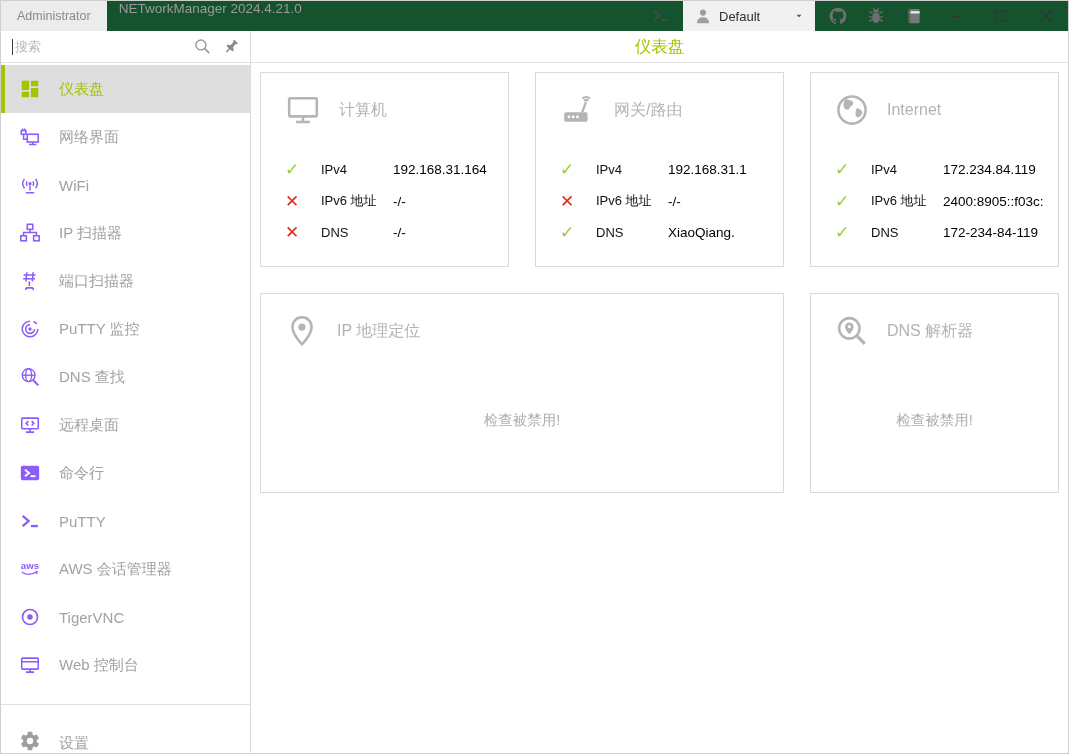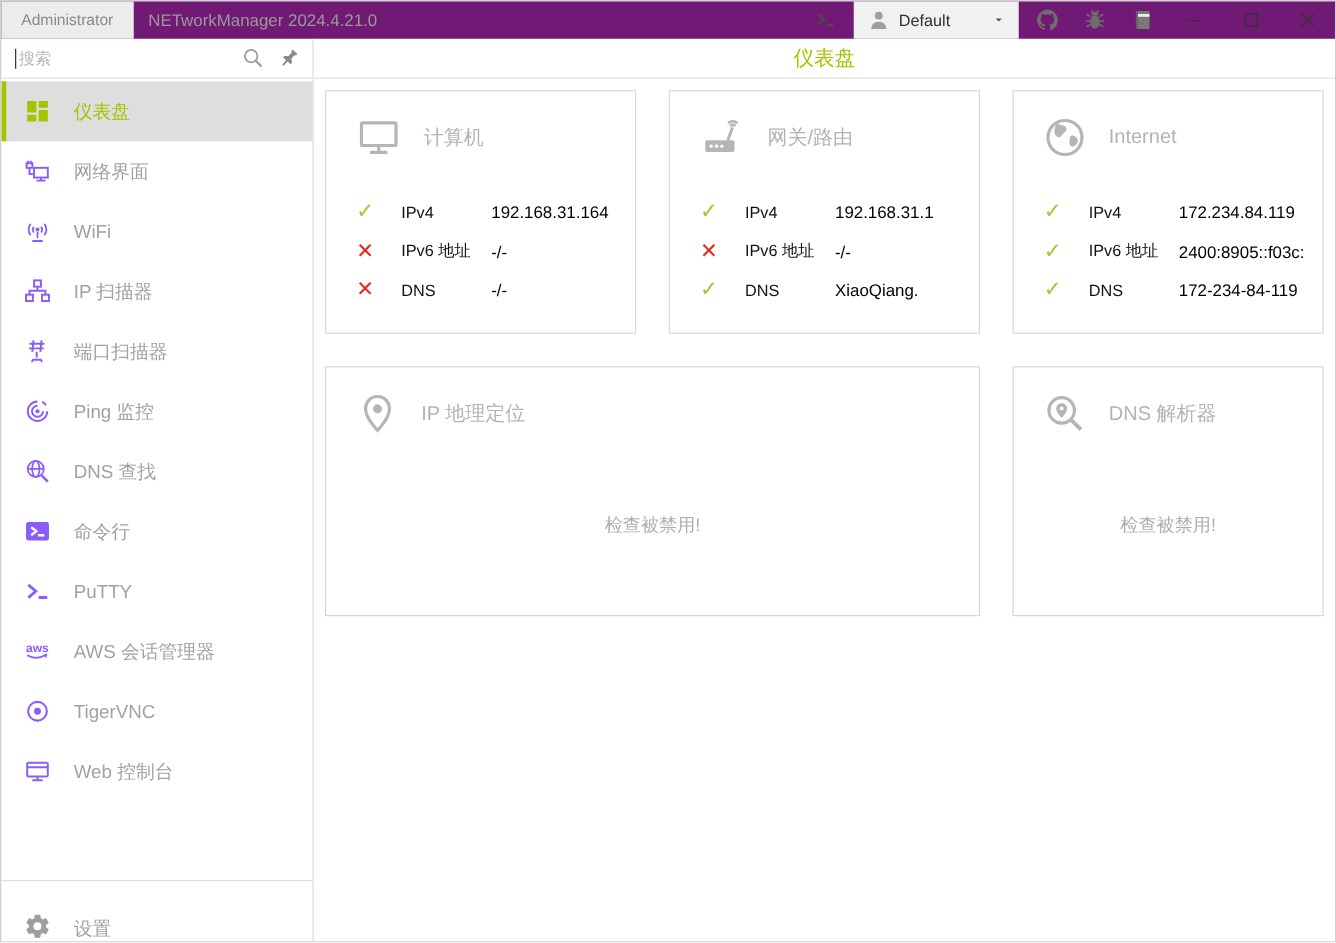--- a/index.html
+++ b/index.html
@@ -1,21 +1,21 @@
 <!DOCTYPE html>
 <html><head>
 <meta charset="utf-8">
 <style>
   * { margin:0; padding:0; box-sizing:border-box; }
   html,body { width:1069px; height:754px; }
   body { font-family:"Liberation Sans","DejaVu Sans",sans-serif; background:#fff; color:#1a1a1a; }
   .app { width:1069px; height:754px; border:1px solid #cfcfcf; display:flex; flex-direction:column; background:#fff; overflow:hidden; }
 
   
-  .titlebar { height:30px; flex:0 0 30px; display:flex; align-items:center; background:#701a75; }
+  .titlebar { height:30px; flex:0 0 30px; display:flex; background:#14532d; }
   .admin-chip { height:30px; padding:0 16px; background:#ececec; color:#8a8a8a; font-size:12.5px; display:flex; align-items:center; }
   .app-title { margin-left:12px; color:#9a9a9a; font-size:13.5px; }
   .tb-spacer { flex:1; }
   .tb-btn { height:30px; display:flex; align-items:center; justify-content:center; cursor:default; }
   .tb-terminal { width:36px; }
   .profile-chip { height:30px; background:#f1f1f1; display:flex; align-items:center; gap:7px; padding:0 11px; margin:0 4px; }
   .profile-chip .label { font-size:13px; color:#2f2f2f; min-width:68px; }
   .tb-ico { width:38px; }
   .win-btn { width:45px; }
 
@@ -238,38 +238,50 @@
           <span class="ico">
             <svg width="22" height="22" viewBox="0 0 24 24">
                 <g fill="none" stroke="currentColor" stroke-width="1.7">
                   <path d="M12,3.5A8.5,8.5 0 1,0 20.5,12"></path>
                   <path d="M12,7.2A4.8,4.8 0 1,0 16.8,12"></path>
                   <path d="M16,3.8a8.6,8.6 0 0,1 3.4,2.9"></path>
                 </g>
                 <circle cx="12" cy="12" r="1.8" fill="currentColor"></circle>
               </svg>
           </span>
-          <span>Ping 监控</span>
+          <span>PuTTY 监控</span>
         </div>
 
 
         <div class="nav-item">
           <span class="ico">
             <svg width="22" height="22" viewBox="0 0 24 24">
                 <g fill="none" stroke="currentColor" stroke-width="1.5">
                   <circle cx="10.5" cy="10" r="7"></circle>
                   <ellipse cx="10.5" cy="10" rx="3.2" ry="7"></ellipse>
                   <path d="M3.8,10h13.4"></path>
                 </g>
                 <path d="M15.6,15.6L21,21" stroke="currentColor" stroke-width="2.2" fill="none"></path>
               </svg>
           </span>
           <span>DNS 查找</span>
         </div>
 
+        <div class="nav-item">
+          <span class="ico">
+            <svg width="22" height="22" viewBox="0 0 24 24">
+                <g fill="none" stroke="currentColor" stroke-width="1.7">
+                  <rect x="3" y="4.5" width="18" height="11.5" rx="1"></rect>
+                  <path d="M12,16v3.2M7.5,19.8h9"></path>
+                  <path d="M10.2,7.8L7.8,10.2l2.4,2.4M13.8,7.8l2.4,2.4-2.4,2.4"></path>
+                </g>
+              </svg>
+          </span>
+          <span>远程桌面</span>
+        </div>
 
         <div class="nav-item">
           <span class="ico">
             <svg width="22" height="22" viewBox="0 0 24 24">
                 <rect x="2" y="4" width="20" height="16" rx="2" fill="currentColor"></rect>
                 <path d="M6.5,8.5l4.5,3.5-4.5,3.5" stroke="#fff" stroke-width="2" fill="none"></path>
                 <path d="M12.5,15.5h5.5" stroke="#fff" stroke-width="2"></path>
               </svg>
           </span>
           <span>命令行</span>

